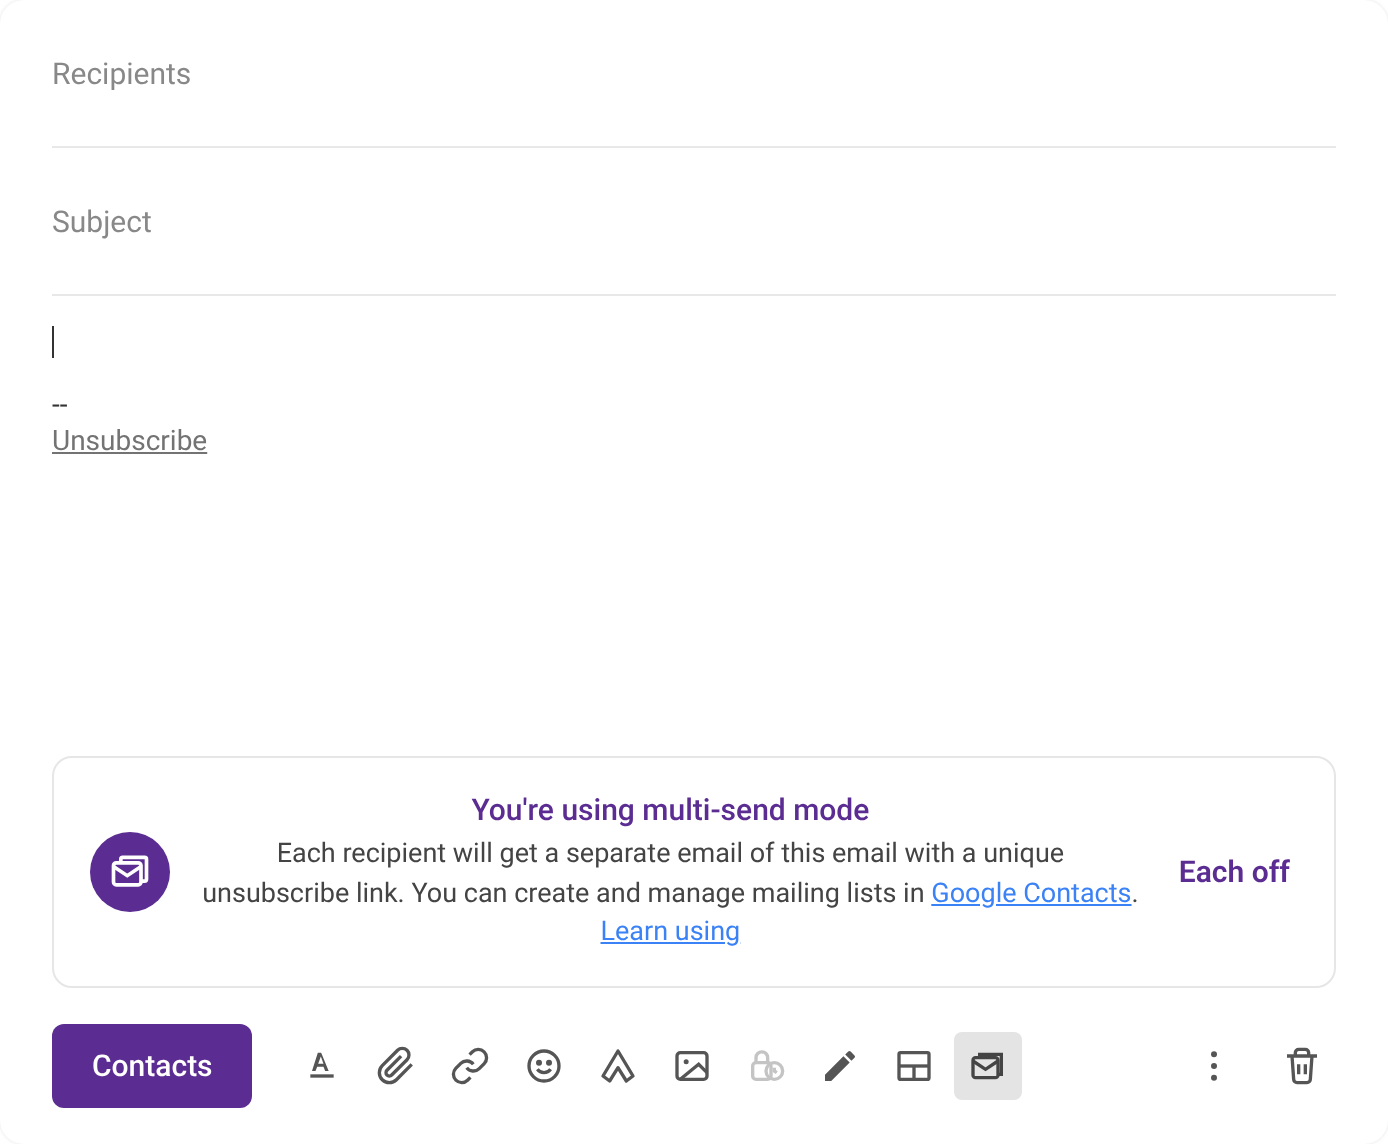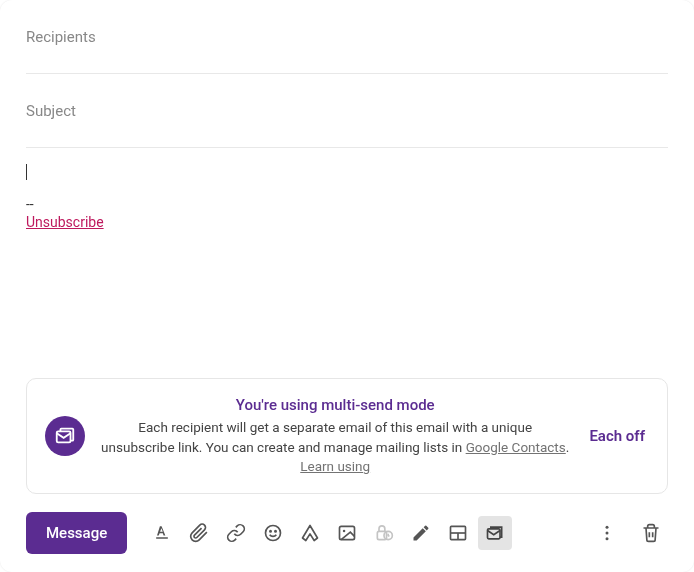--- a/index.html
+++ b/index.html
@@ -91,21 +91,21 @@
       vertical-align: middle;
     }
     .sig-sep {
       margin-top: 16px;
       font-size: 14px;
       color: #333;
     }
     .unsubscribe-link {
       display: inline-block;
       font-size: 14px;
-      color: #be185d;
+      color: #737373;
       text-decoration: underline;
       cursor: pointer;
       margin-top: 2px;
     }
     .notice-card {
       margin: 0 26px 10px 26px;
       border: 1px solid #e6e6e6;
       border-radius: 10px;
       padding: 16px 18px;
       display: flex;
@@ -129,21 +129,21 @@
       color: #444;
       line-height: 1.45;
     }
     .notice-title {
       color: #5b2c91;
       font-size: 15px;
       font-weight: 500;
       margin-bottom: 2px;
     }
     .notice-link {
-      color: #737373;
+      color: #3b82f6;
       text-decoration: underline;
       cursor: pointer;
     }
     .notice-action {
       color: #5b2c91;
       font-weight: 600;
       font-size: 15px;
       cursor: pointer;
       padding: 8px 4px;
       white-space: nowrap;
@@ -229,21 +229,21 @@
     <div class="notice-text">
       <div class="notice-title">You're using multi-send mode</div>
       <div>
         <span>Each recipient will get a separate email of this email with a unique unsubscribe link. You can create and manage mailing lists in </span><span class="notice-link">Google Contacts</span><span>. </span><span class="notice-link">Learn using</span>
       </div>
     </div>
     <div class="notice-action">Each off</div>
   </div>
 
   <div class="toolbar">
-    <button class="continue-btn">Message</button>
+    <button class="continue-btn">Contacts</button>
 
     <div class="toolbar-icons">
       <div class="toolbar-icon">
         <svg width="20" height="20" viewBox="0 0 24 24" fill="#555">
           <path d="M5 17h14v2H5z" fill="#555"></path>
           <path d="M9.5 4h2l4.5 11h-2.1l-1-2.6H9.1L8.1 15H6L9.5 4zm.2 6.6h3.2L11.3 6.3 9.7 10.6z"></path>
         </svg>
       </div>
       <div class="toolbar-icon">
         <svg width="20" height="20" viewBox="0 0 24 24" fill="none" stroke="#555" stroke-width="2">

